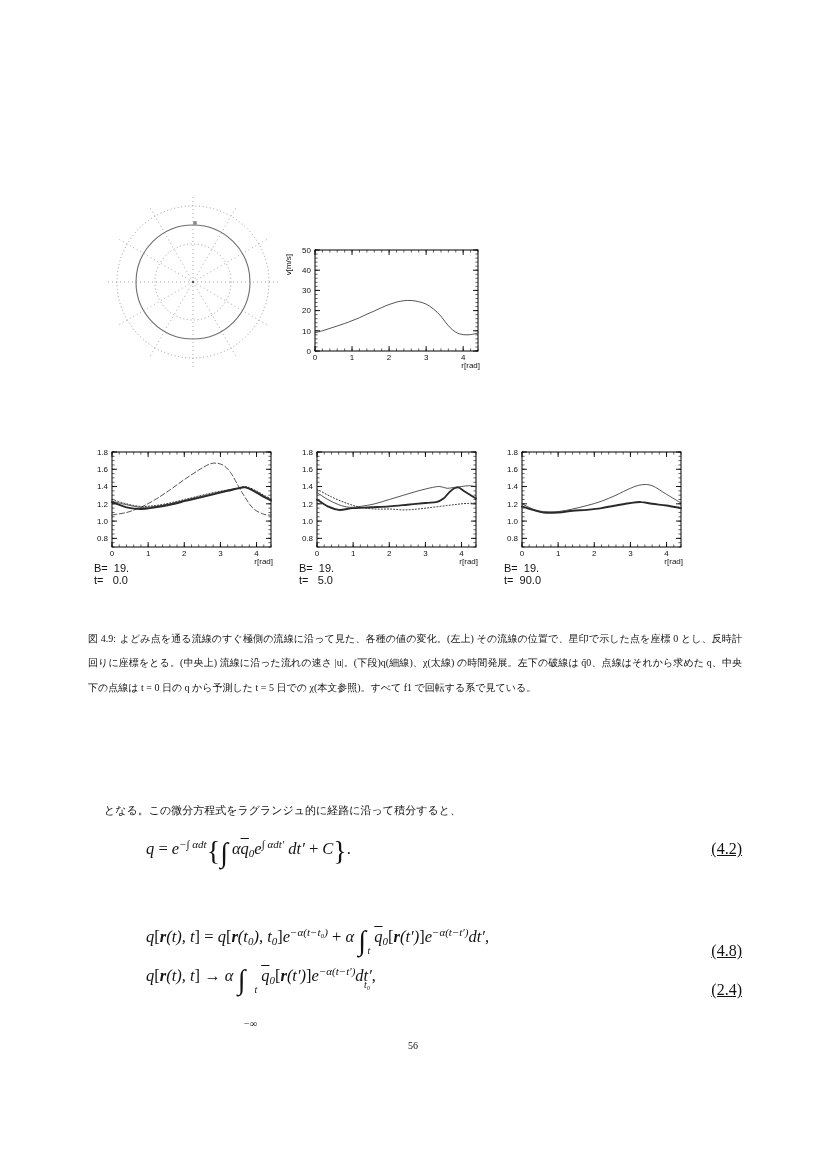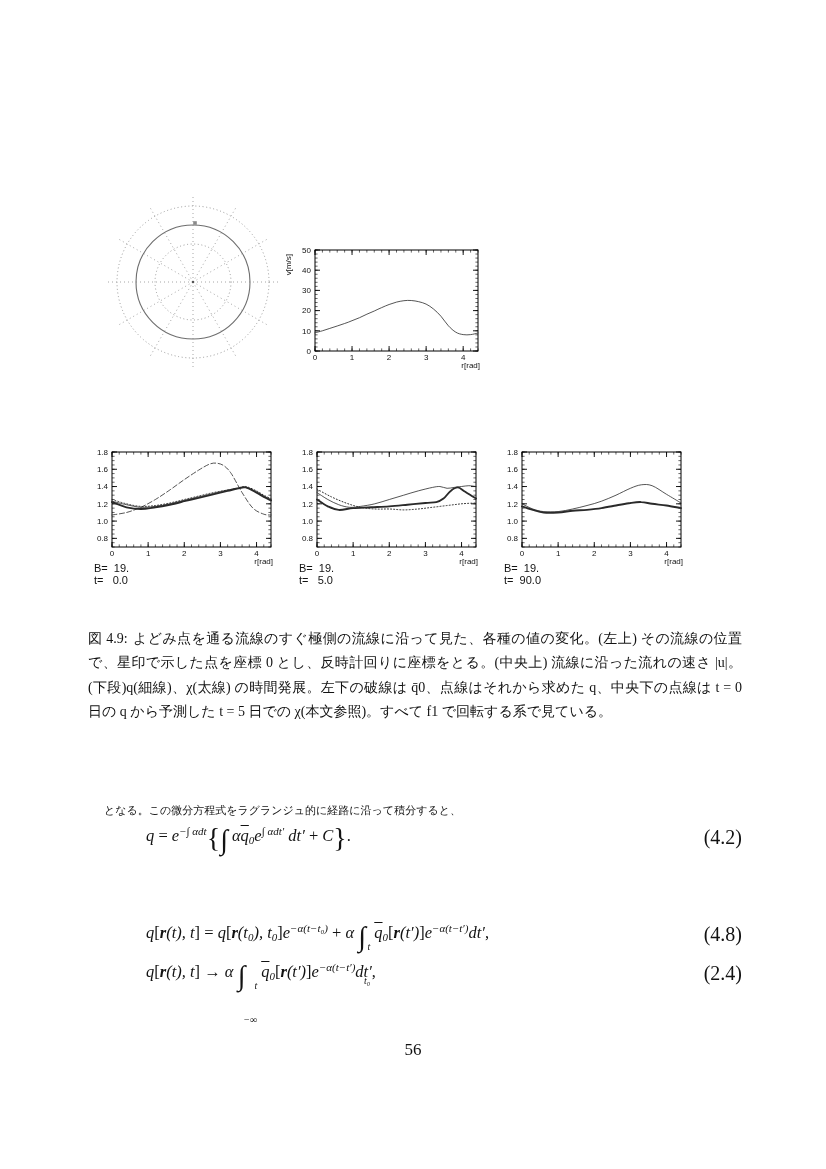--- a/index.html
+++ b/index.html
@@ -4,49 +4,49 @@
 <style>
   html,body{margin:0;padding:0;background:#e8e8e8;}
   .page{
     position:relative;width:826px;height:1169px;background:#ffffff;
     font-family:"Liberation Serif","DejaVu Serif",serif;color:#121212;
     overflow:hidden;margin:0 auto;
   }
   svg.panel{position:absolute;overflow:visible;}
   .caption{
     position:absolute;left:88px;top:627px;width:654px;margin:0;
-    font-size:14px;line-height:24.3px;text-align:justify;
+    font-size:10px;line-height:24.3px;text-align:justify;
   }
   .cap-label{margin-right:0.35em;}
   .para{
     position:absolute;left:100px;width:660px;margin:4px;
     font-size:11px;line-height:22px;
   }
   .eq{
-    position:absolute;left:88px;width:654px;display:flex;
+    position:absolute;left:88px;width:654px;display:flex;align-items:center;
     font-size:16.5px;
   }
   .eq-body{padding-left:58px;white-space:nowrap;}
-  .eq-num{margin-left:auto;font-size:20px;}
+  .eq-num{margin-left:auto;font-size:16px;text-decoration:underline;}
   .m-it{font-style:italic;}
   .m-rm{font-style:normal;}
   .m-bf{font-style:italic;font-weight:bold;}
   .m-bar{font-style:italic;text-decoration:overline;}
   .m-sup{font-size:11px;font-style:italic;position:relative;top:-6px;}
   .m-sub{font-size:11px;font-style:italic;position:relative;top:3px;}
   .m-big{font-size:28px;font-style:normal;vertical-align:-6px;line-height:0;}
   .m-int{font-size:28px;font-style:normal;vertical-align:-8px;line-height:0;}
   .m-lim{display:inline-flex;flex-direction:column;justify-content:space-between;
     height:30px;vertical-align:-12px;font-size:10px;font-style:italic;
     line-height:1;margin:0 4px 0 -2px;}
   .m-lim .lim-top{align-self:flex-end;}
   .m-lim .lim-bot{align-self:flex-start;margin-top:24px;}
   .page-number{
     position:absolute;left:0;right:0;top:1040px;text-align:center;
-    font-size:17px;
+    font-size:10px;
   }
 </style>
 </head>
 <body>
 
 <div class="page">
 
   <svg class="panel" width="180" height="180" style="left:103px;top:192px">
       <line x1="90" y1="90" x2="178" y2="90" stroke="#8f8f8f" stroke-width="0.8" stroke-dasharray="1,3"></line>
       <line x1="90" y1="90" x2="166.2102355330306" y2="134" stroke="#8f8f8f" stroke-width="0.8" stroke-dasharray="1,3"></line>

